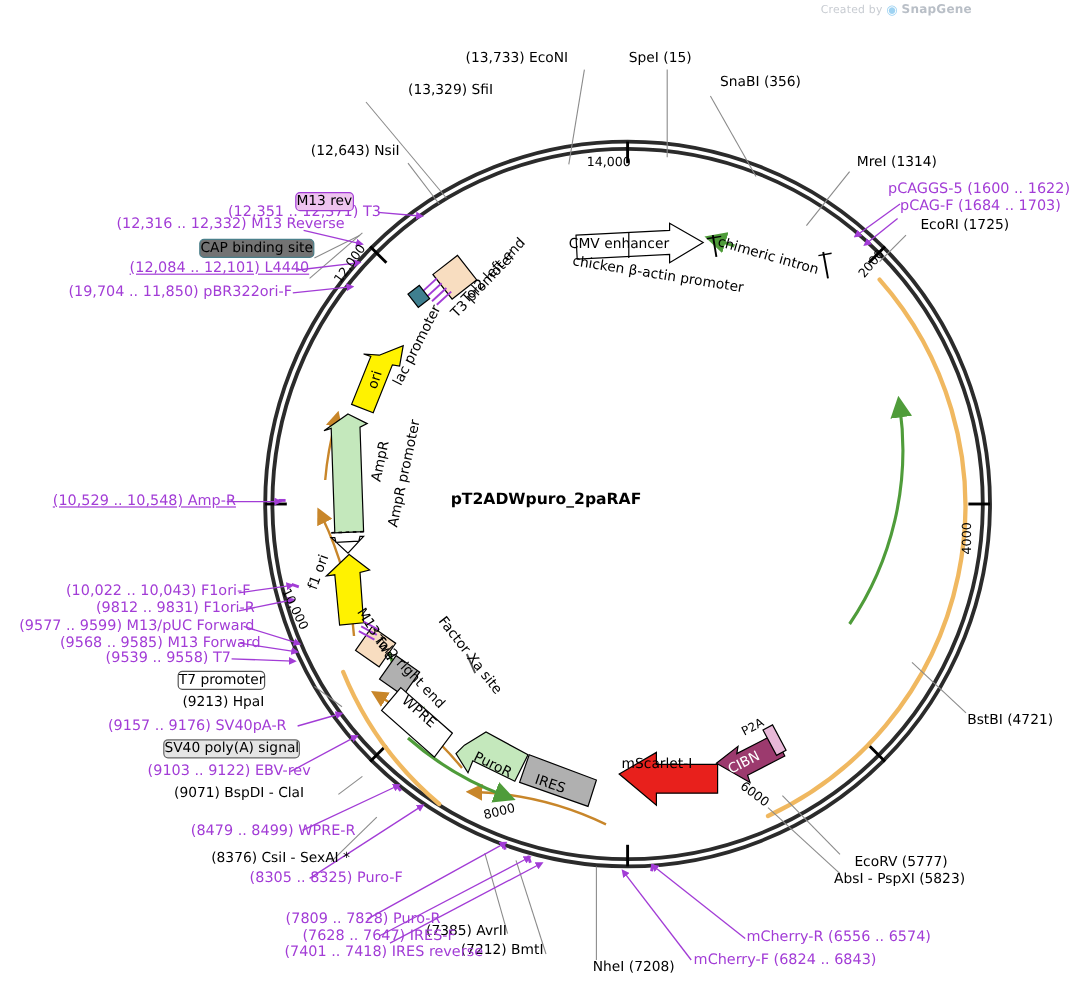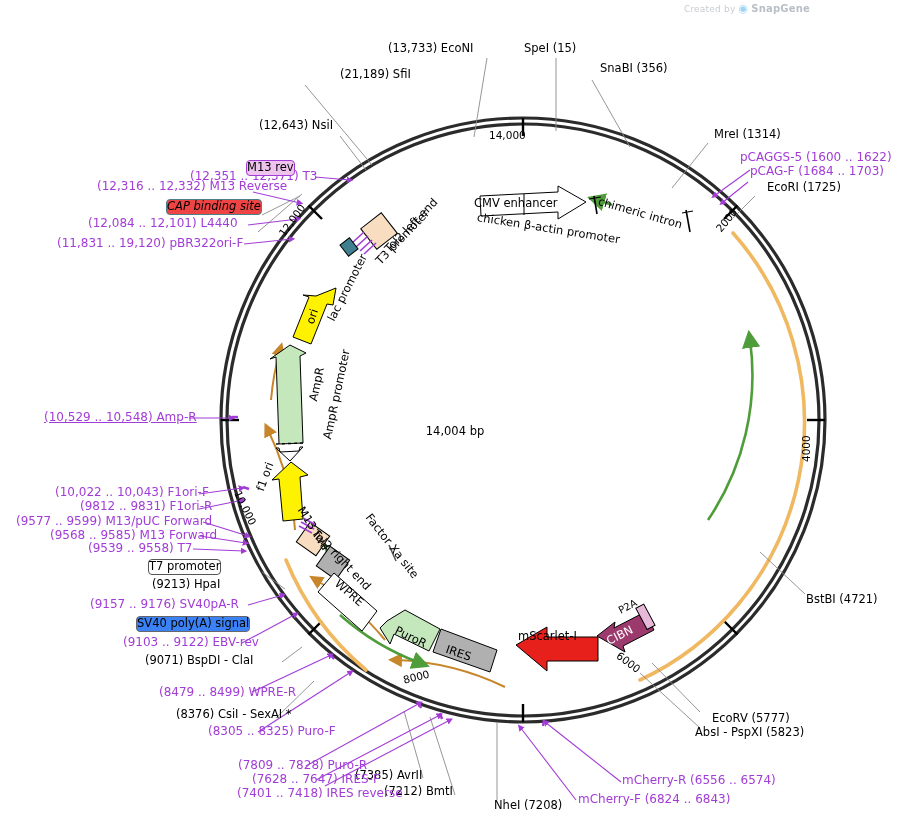--- a/index.html
+++ b/index.html
@@ -24,23 +24,23 @@
 
   
   .t{position:absolute;white-space:nowrap;line-height:1;}
   .enz{font-size:11.5px;color:#000;}
   .prim{font-size:12px;color:#a23cd6;}
   .feat-label{font-size:11.5px;color:#000;}
   .boxed{
     font-size:11.5px;color:#000;border:1px solid #555;
     border-radius:4px;padding:1px 0;background:#fff;
   }
-  .boxed.teal{background:#ef4444;border-color:#4a7f8a;font-style:italic;}
+  .boxed.teal{background:#737373;border-color:#4a7f8a;}
   .boxed.violet{background:#eec4ef;border-color:#a23cd6;}
-  .boxed.grey{background:#3b82f6;border-color:#666;}
+  .boxed.grey{background:#e5e5e5;border-color:#666;}
   .center-title{font-size:13px;font-weight:bold;color:#000;text-align:center;}
   .center-sub{font-size:11.5px;color:#000;text-align:center;}
   .tick-num{font-size:10.5px;color:#000;}
   .rot{transform-origin:0 0;}
 </style>
 </head>
 <body>
 
 <div id="stage">
 
@@ -221,40 +221,40 @@
       <line x1="232" y1="417" x2="238" y2="417"></line>
       <line x1="243" y1="487" x2="249" y2="489"></line>
       <line x1="419" y1="702" x2="421" y2="708"></line>
       <line x1="440" y1="713" x2="442" y2="719"></line>
       <line x1="544" y1="720" x2="543" y2="726"></line>
       <line x1="330" y1="654" x2="334" y2="659"></line>
     </g>
   </svg>
 
   <div class="t enz" style="left:388px;top:43px;">(13,733)  EcoNI</div>
-  <div class="t enz" style="left:340px;top:69px;">(21,189)  SfiI</div>
+  <div class="t enz" style="left:340px;top:69px;">(13,329)  SfiI</div>
   <div class="t enz" style="left:524px;top:43px;">SpeI   (15)</div>
   <div class="t enz" style="left:600px;top:63px;">SnaBI   (356)</div>
   <div class="t enz" style="left:259px;top:120px;">(12,643)  NsiI</div>
   <div class="t enz" style="left:714px;top:129px;">MreI   (1314)</div>
   <div class="t enz" style="left:767px;top:182px;">EcoRI   (1725)</div>
   <div class="t enz" style="left:806px;top:594px;">BstBI   (4721)</div>
   <div class="t enz" style="left:712px;top:713px;">EcoRV   (5777)</div>
   <div class="t enz" style="left:695px;top:727px;">AbsI  - PspXI   (5823)</div>
   <div class="t enz" style="left:494px;top:800px;">NheI   (7208)</div>
   <div class="t enz" style="left:384px;top:786px;">(7212)  BmtI</div>
   <div class="t enz" style="left:355px;top:770px;">(7385)  AvrII</div>
   <div class="t enz" style="left:176px;top:709px;">(8376)  CsiI  - SexAI *</div>
   <div class="t enz" style="left:145px;top:655px;">(9071)  BspDI  - ClaI</div>
   <div class="t enz" style="left:152px;top:579px;">(9213)  HpaI</div>
 
   <div class="t prim" style="left:190px;top:170px;">(12,351 .. 12,371)  T3</div>
   <div class="t prim" style="left:97px;top:180px;">(12,316 .. 12,332)  M13 Reverse</div>
-  <div class="t prim" style="left:88px;top:217px;">(12,084 .. 12,101)  L4440</div>
-  <div class="t prim" style="left:57px;top:237px;">(11,831 .. 19,120)  pBR322ori-F</div>
+  <div class="t prim" style="left:108px;top:217px;text-decoration:underline;">(12,084 .. 12,101)  L4440</div>
+  <div class="t prim" style="left:57px;top:237px;">(19,704 .. 11,850)  pBR322ori-F</div>
   <div class="t prim" style="left:740px;top:151px;">pCAGGS-5     (1600 .. 1622)</div>
   <div class="t prim" style="left:750px;top:165px;">pCAG-F    (1684 .. 1703)</div>
   <div class="t prim" style="left:44px;top:411px;text-decoration:underline;">(10,529 .. 10,548)  Amp-R</div>
   <div class="t prim" style="left:55px;top:486px;">(10,022 .. 10,043)  F1ori-F</div>
   <div class="t prim" style="left:80px;top:500px;">(9812 .. 9831)  F1ori-R</div>
   <div class="t prim" style="left:16px;top:515px;">(9577 .. 9599)  M13/pUC Forward</div>
   <div class="t prim" style="left:50px;top:529px;">(9568 .. 9585)  M13 Forward</div>
   <div class="t prim" style="left:88px;top:542px;">(9539 .. 9558)  T7</div>
   <div class="t prim" style="left:90px;top:598px;">(9157 .. 9176)  SV40pA-R</div>
   <div class="t prim" style="left:123px;top:636px;">(9103 .. 9122)  EBV-rev</div>
@@ -294,15 +294,15 @@
   <div class="t feat-label rot" style="left:617px;top:607px;transform:rotate(-28deg);font-size:10px;">P2A</div>
 
   <div class="t tick-num" style="left:489px;top:130px;text-align:center;">14,000</div>
   <div class="t tick-num rot" style="left:714px;top:227px;transform:rotate(-50deg);">2000</div>
   <div class="t tick-num rot" style="left:801px;top:462px;transform:rotate(-90deg);">4000</div>
   <div class="t tick-num rot" style="left:621px;top:650px;transform:rotate(37deg);">6000</div>
   <div class="t tick-num rot" style="left:402px;top:675px;transform:rotate(-14deg);">8000</div>
   <div class="t tick-num rot" style="left:242px;top:489px;transform:rotate(64deg);">10,000</div>
   <div class="t tick-num rot" style="left:277px;top:232px;transform:rotate(-54deg);">12,000</div>
 
-  <div class="t center-sub" style="left:0px;top:426px;width:910px;">14,004 bp</div>
+  <div class="t center-title" style="left:0px;top:410px;width:910px;">pT2ADWpuro_2paRAF</div>
 
 </div>
 
 </body></html>

